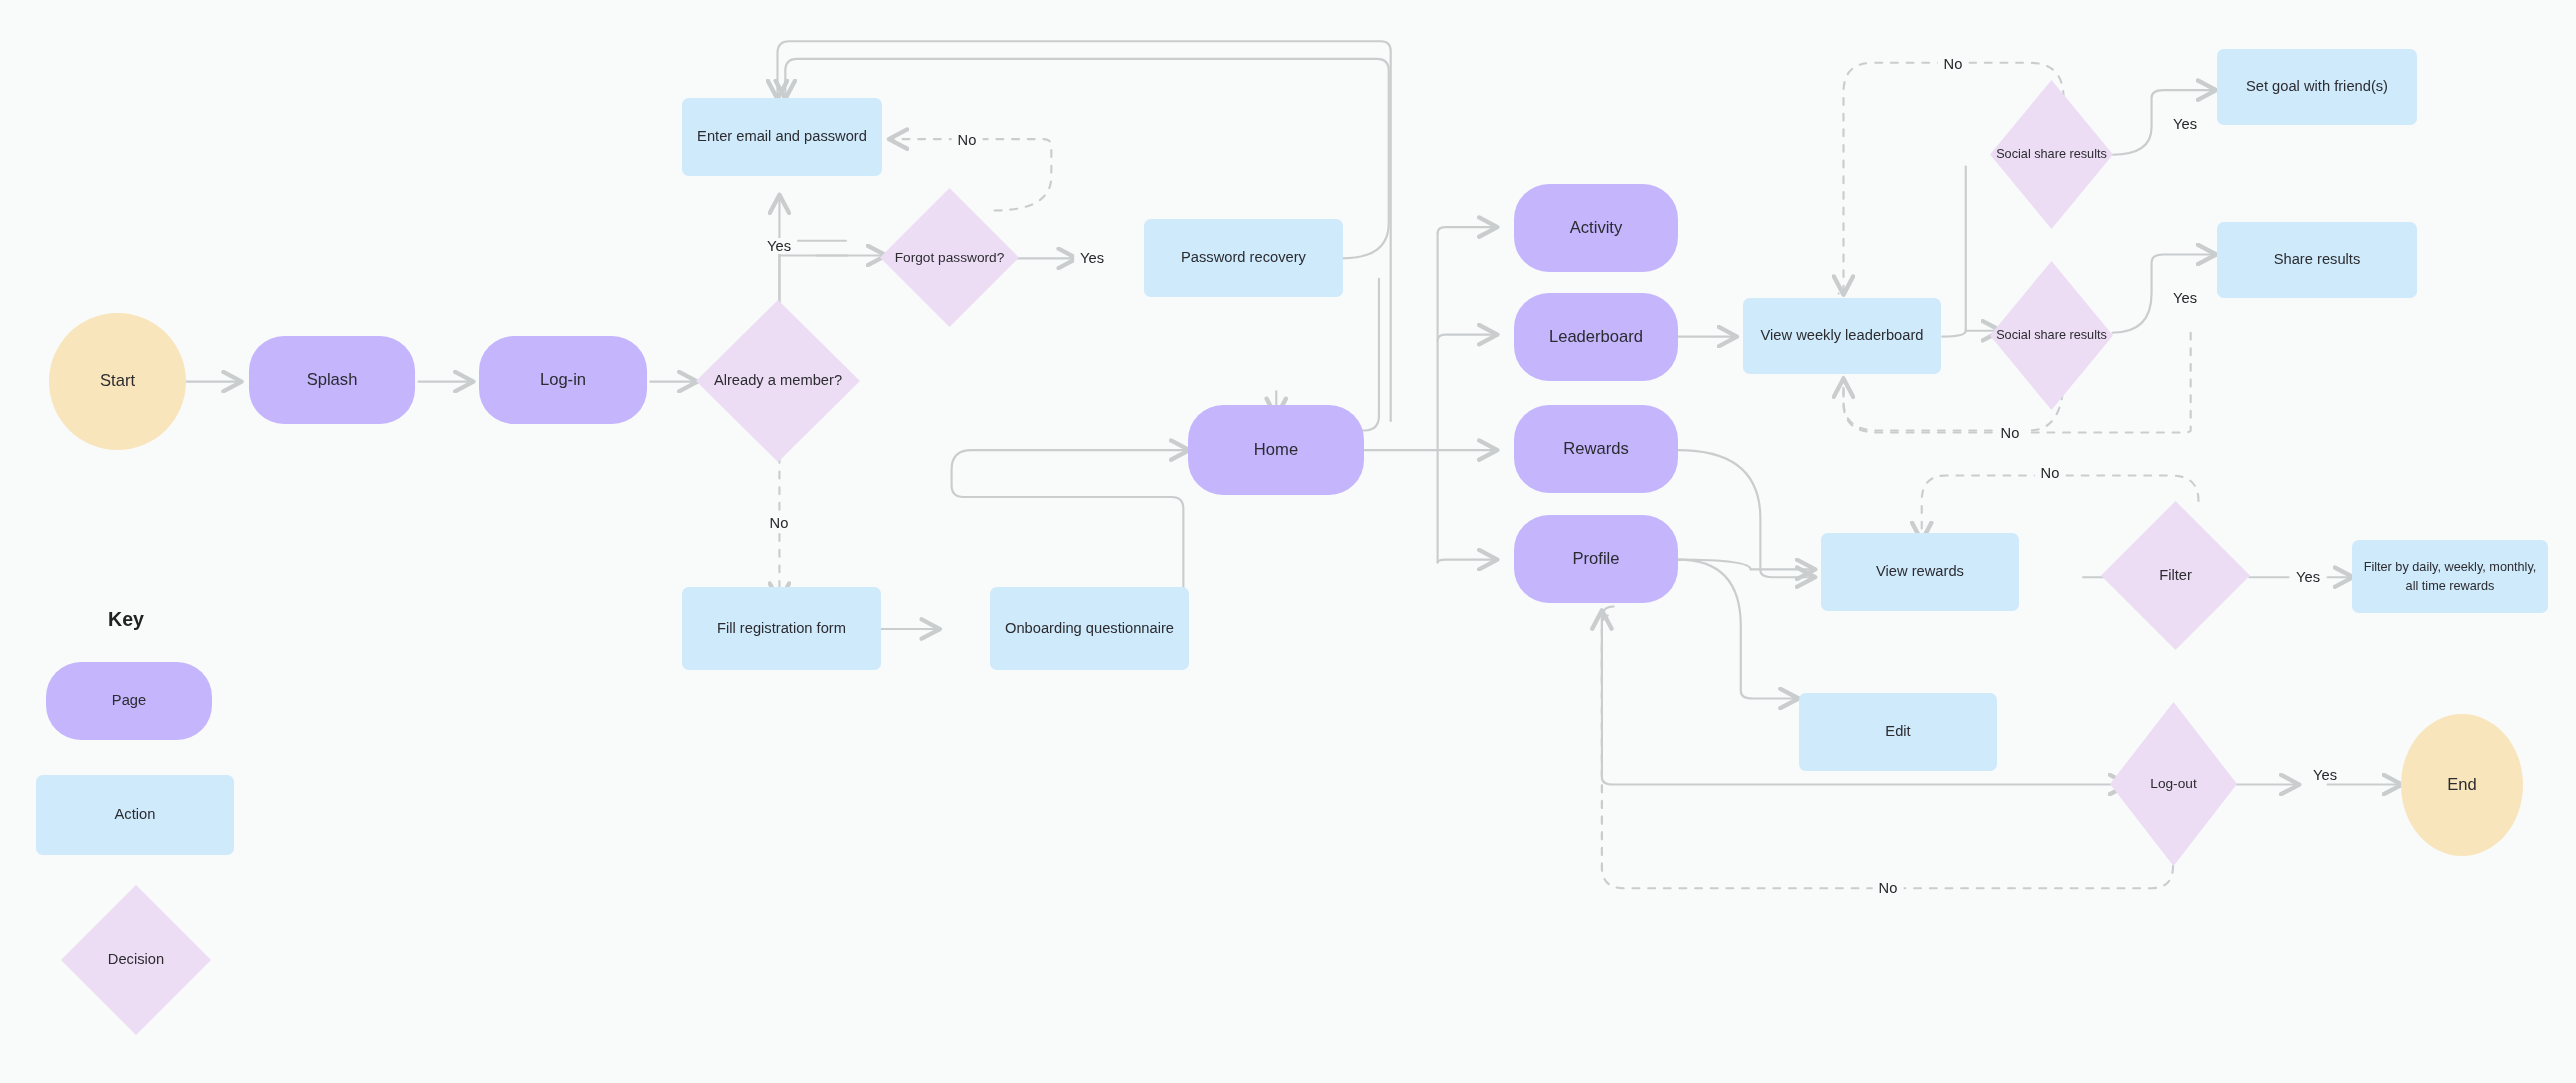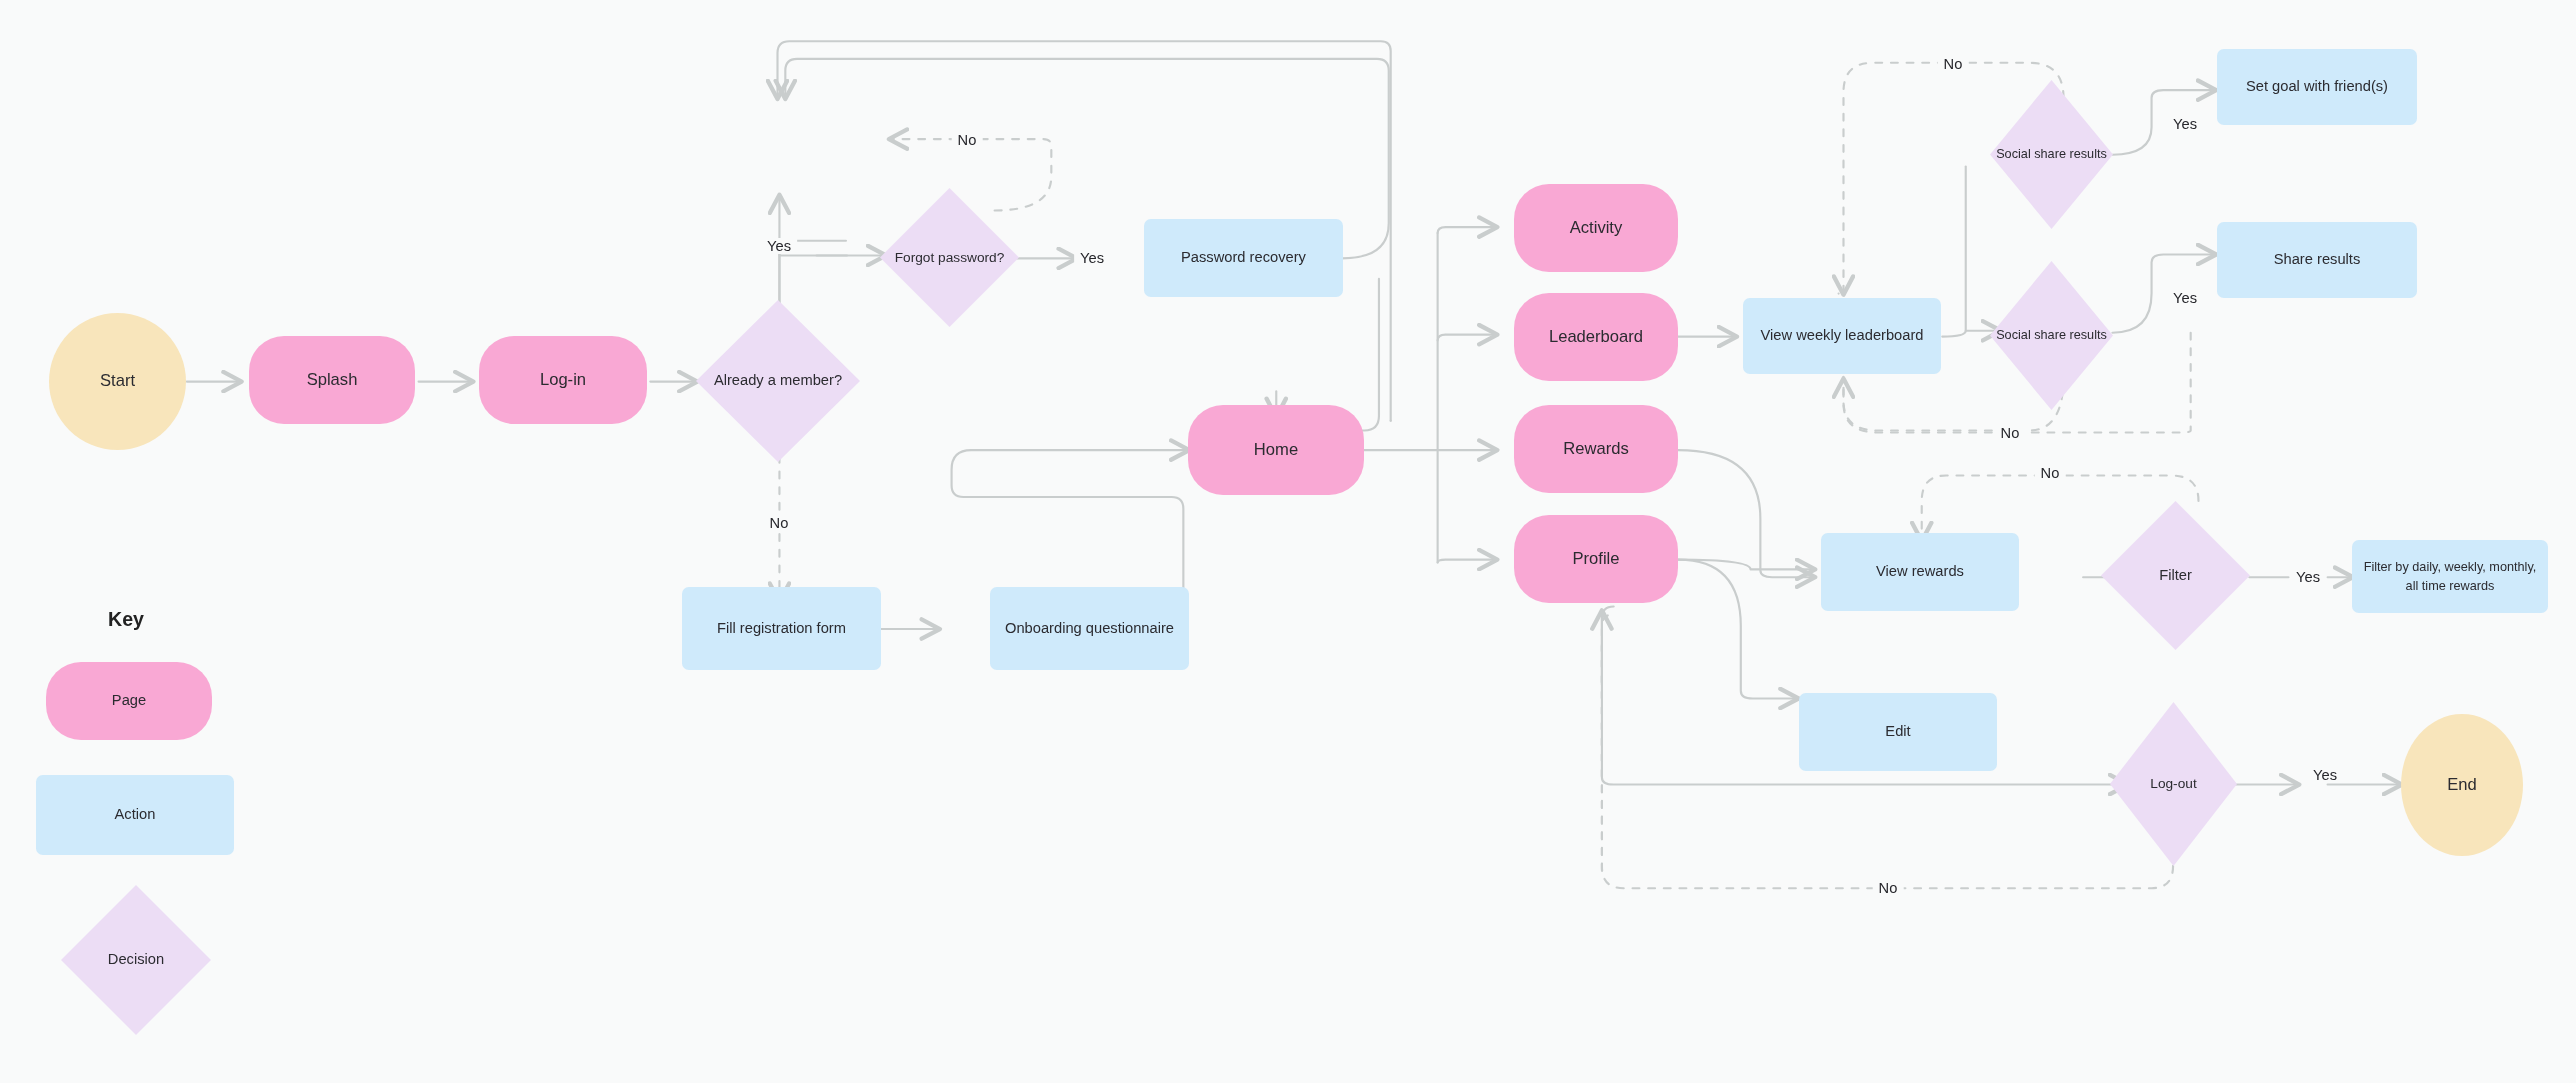--- a/index.html
+++ b/index.html
@@ -2,21 +2,21 @@
 <html><head>
 <meta charset="utf-8">
 <style>
   html,body{margin:0;padding:0;background:#f8f9fa;}
   body{font-family:"Liberation Sans","DejaVu Sans",sans-serif;}
   #canvas{position:relative;width:2576px;height:1084px;background:#f9fafa;overflow:hidden;}
   #edges{position:absolute;inset:0;width:2576px;height:1084px;}
   .node{position:absolute;display:flex;align-items:center;justify-content:center;text-align:center;
         color:#2b2b30;box-sizing:border-box;}
   .node .lbl{display:block;line-height:1.45;padding:0 9.8px;}
-  .page{background:#f9a8d4;border-radius:35px;}
+  .page{background:#c4b5fd;border-radius:35px;}
   .action{background:#cfeafb;border-radius:6.8px;}
   .terminal{background:#f8e5bb;border-radius:50%;}
   .dia-wrap{position:absolute;}
   .dia-shape{position:absolute;inset:0;background:#ecddf5;
     clip-path:polygon(50% 0%,100% 50%,50% 100%,0% 50%);}
   .dia-txt{position:absolute;inset:0;display:flex;align-items:center;justify-content:center;
     text-align:center;color:#2b2b30;line-height:1.45;}
   .edge-label{position:absolute;color:#26262b;background:#f9fafa;
       padding:0 5.9px;white-space:nowrap;transform:translate(-50%,-50%);}
   .key-title{position:absolute;font-weight:bold;color:#222;} .f15{font-size:14.7px;} .f14{font-size:13.7px;} .f13{font-size:12.7px;}
@@ -128,20 +128,23 @@
 
   <div class="node page f17" style="left:479px;top:336px;width:168px;height:88px;">
     <span class="lbl">Log-in</span>
   </div>
 
   <div class="dia-wrap" style="left:696px;top:300px;width:164px;height:162px;">
     <div class="dia-shape"></div>
     <div class="dia-txt f15">Already a member?</div>
   </div>
 
+  <div class="node action f15" style="left:682px;top:98px;width:200px;height:78px;">
+    <span class="lbl">Enter email and password</span>
+  </div>
 
   <div class="dia-wrap" style="left:880px;top:188px;width:139px;height:139px;">
     <div class="dia-shape"></div>
     <div class="dia-txt f14">Forgot password?</div>
   </div>
 
   <div class="node action f15" style="left:1144px;top:219px;width:199px;height:78px;">
     <span class="lbl">Password recovery</span>
   </div>
 

